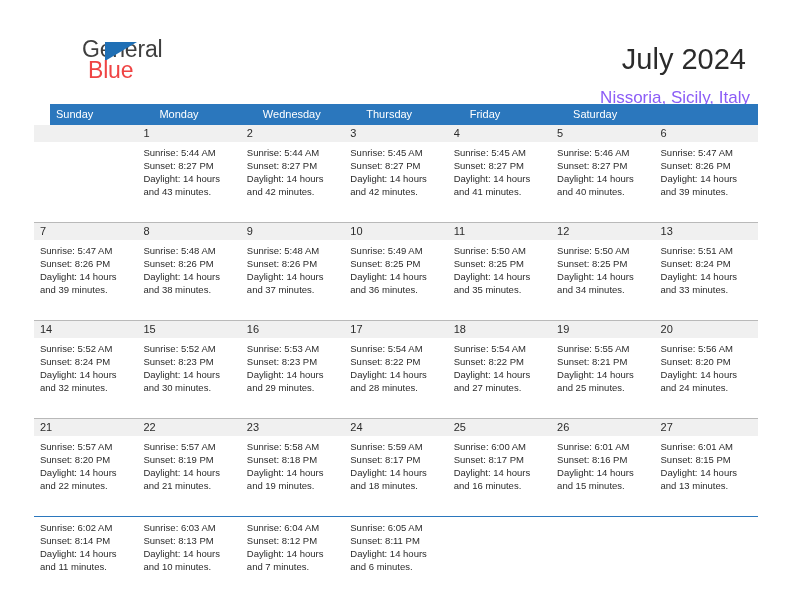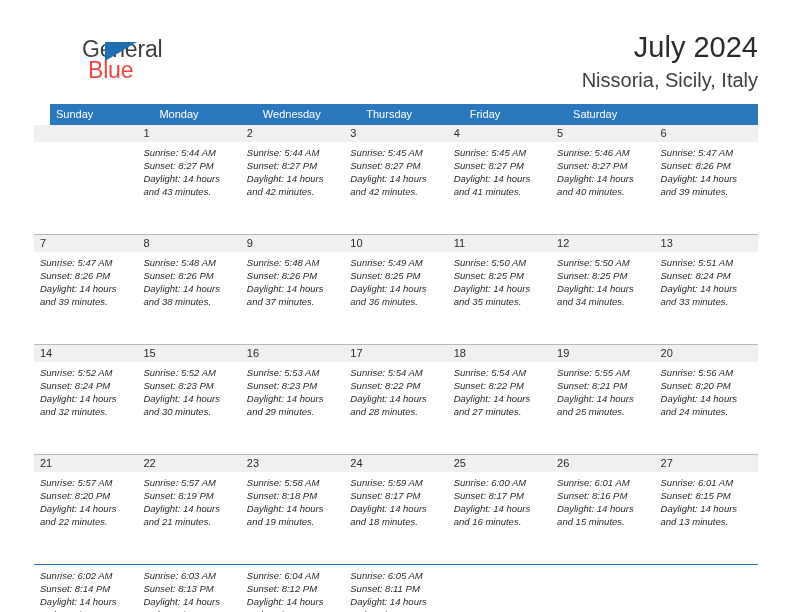--- a/index.html
+++ b/index.html
@@ -69,27 +69,27 @@
     position: absolute;
     right: 34px;
     top: 30px;
     text-align: right;
   }
   .cal-title {
     font-size: 29px;
     color: #2b2b2b;
     line-height: 34px;
     font-weight: normal;
-    margin: 0;
+    margin: 12px;
   }
   .cal-subtitle {
-    font-size: 20px;
-    color: #404040;
+    font-size: 17px;
+    color: #8b5cf6;
     line-height: 20px;
-    margin: 6px 0 0 0;
+    margin: 6px 8px 0 0;
   }
 
   
   .calendar {
     position: absolute;
     left: 34px;
     top: 104px;
     width: 724px;
   }
   .dow-row {
@@ -130,23 +130,22 @@
     flex: 0 0 103.43px;
     width: 103.43px;
     box-sizing: border-box;
     padding-left: 6px;
     font-size: 11px;
     line-height: 17px;
     color: #2b2b2b;
   }
   .details-row {
     display: flex;
-    height: 92px;
+    height: 80px;
     background: #ffffff;
-    font-style: italic;
   }
   .det-cell {
     flex: 0 0 103.43px;
     width: 103.43px;
     box-sizing: border-box;
     padding: 4px 5px 0 6px;
     font-size: 9.5px;
     line-height: 13px;
     color: #2b2b2b;
   }

